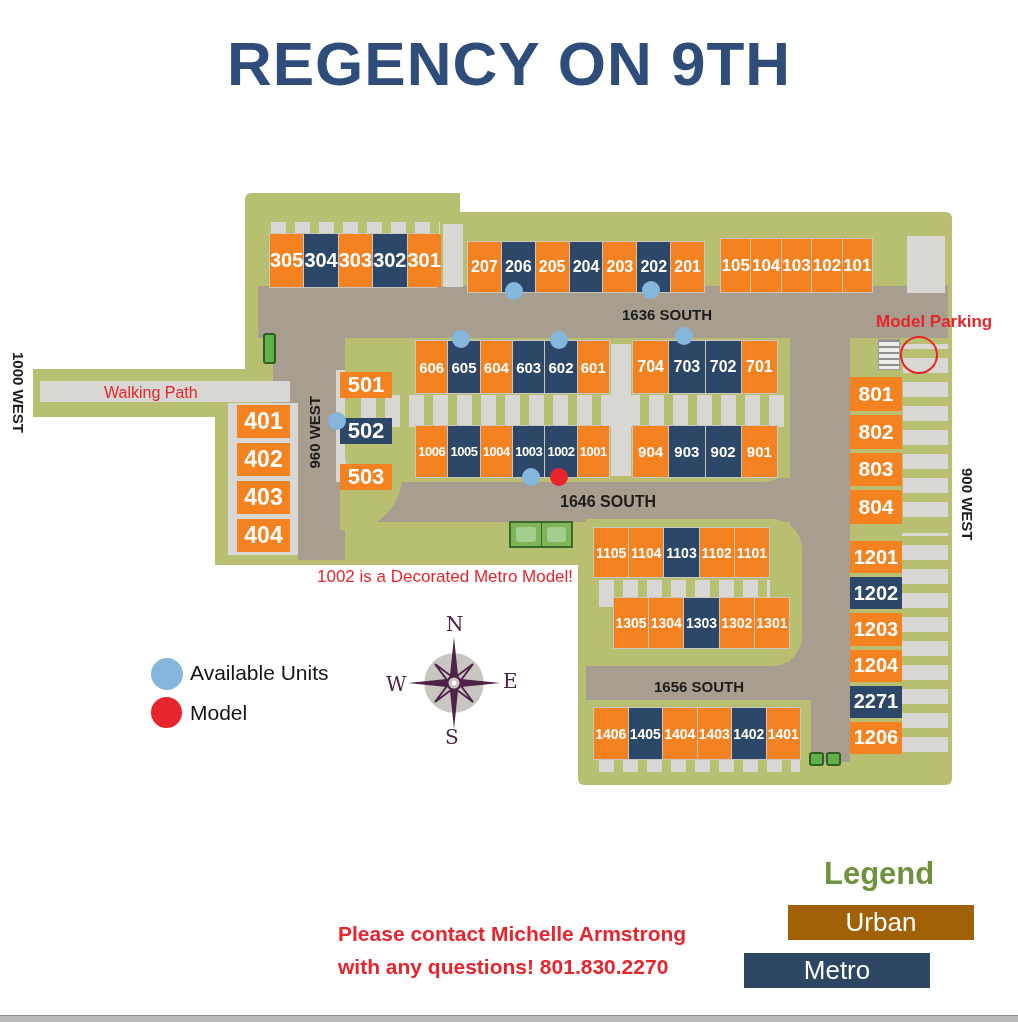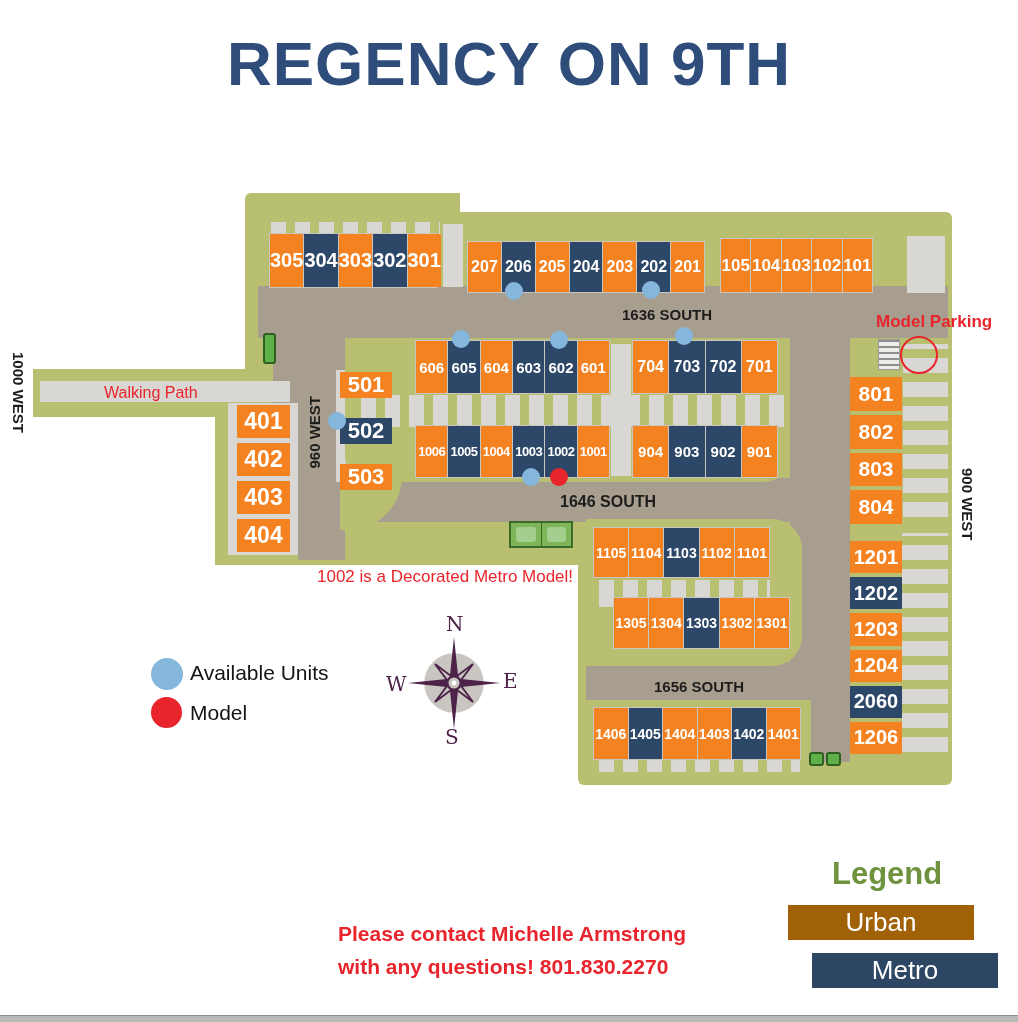--- a/index.html
+++ b/index.html
@@ -73,21 +73,21 @@
   .ring { position:absolute; border:2px solid #e8242c; border-radius:50%; }
 
   
   .keydot { position:absolute; border-radius:50%; }
   .keytext { position:absolute; color:#141414; font-size:21px; }
 
   
   .compass-letter { position:absolute; font-family:"DejaVu Serif", serif; color:#4d2349; font-size:20px; }
 
   
-  .legend-title { position:absolute; font-size:31px; font-weight:bold; color:#6f923e;margin-left:8px; }
+  .legend-title { position:absolute; font-size:31px; font-weight:bold; color:#6f923e; }
   .legend-bar {
     position:absolute; width:186px; height:35px; display:flex;
     align-items:center; justify-content:center; color:#fff; font-size:26px;
   }
   .legend-bar.urban { background:#a16207; }
   .legend-bar.metro { background:#2d4663; }
 
   
   .contact { position:absolute; color:#e8242c; font-weight:bold; font-size:21px; white-space:nowrap; }
 
@@ -215,21 +215,21 @@
       <div class="unit urban">1304</div>
       <div class="unit metro">1303</div>
       <div class="unit urban">1302</div>
       <div class="unit urban">1301</div>
     </div>
   <div class="bldg vert" id="b1200">
       <div class="unit urban">1201</div>
       <div class="unit metro">1202</div>
       <div class="unit urban">1203</div>
       <div class="unit urban">1204</div>
-      <div class="unit metro">2060</div>
+      <div class="unit metro">2271</div>
       <div class="unit urban">1206</div>
     </div>
   <div class="bldg" id="b1400">
       <div class="unit urban">1406</div>
       <div class="unit metro">1405</div>
       <div class="unit urban">1404</div>
       <div class="unit urban">1403</div>
       <div class="unit metro">1402</div>
       <div class="unit urban">1401</div>
     </div>
@@ -290,21 +290,21 @@
     <span class="compass-letter" style="left:61px; top:0;">N</span>
     <span class="compass-letter" style="left:118px; top:57px;">E</span>
     <span class="compass-letter" style="left:60px; top:113px;">S</span>
     <span class="compass-letter" style="left:1px; top:60px;">W</span>
   </div>
 
   <div class="legend-title" style="left:824px; top:856px;">Legend</div>
   <div class="legend-bar urban" style="left:788px; top:905px;">
     <span>Urban</span>
   </div>
-  <div class="legend-bar metro" style="left:812px; top:953px;text-align:right;">
+  <div class="legend-bar metro" style="left:744px; top:953px;text-align:right;">
     <span>Metro</span>
   </div>
 
   <div class="contact" style="left:338px; top:922px;">Please contact Michelle Armstrong</div>
   <div class="contact" style="left:338px; top:955px;">with any questions! 801.830.2270</div>
 
   <div class="bottombar"></div>
 
 </div>
 

